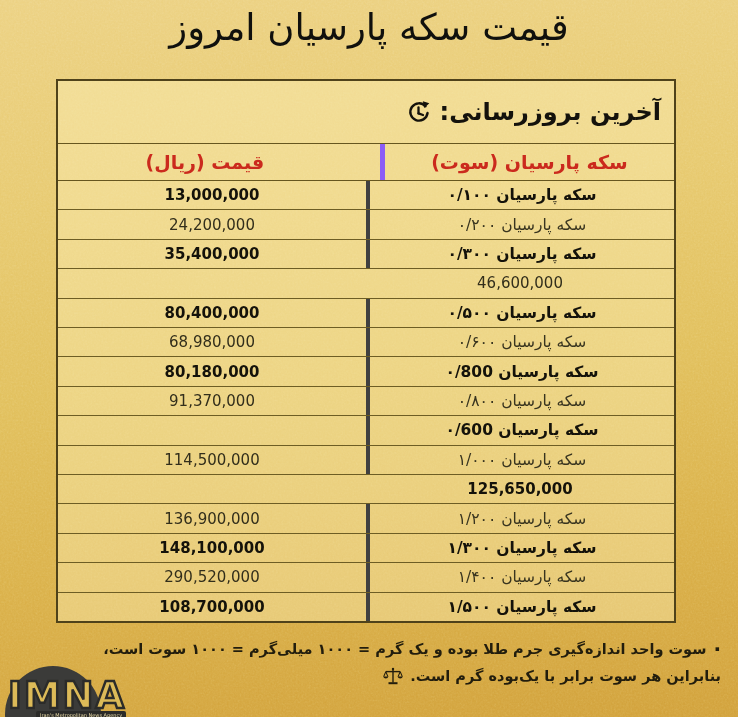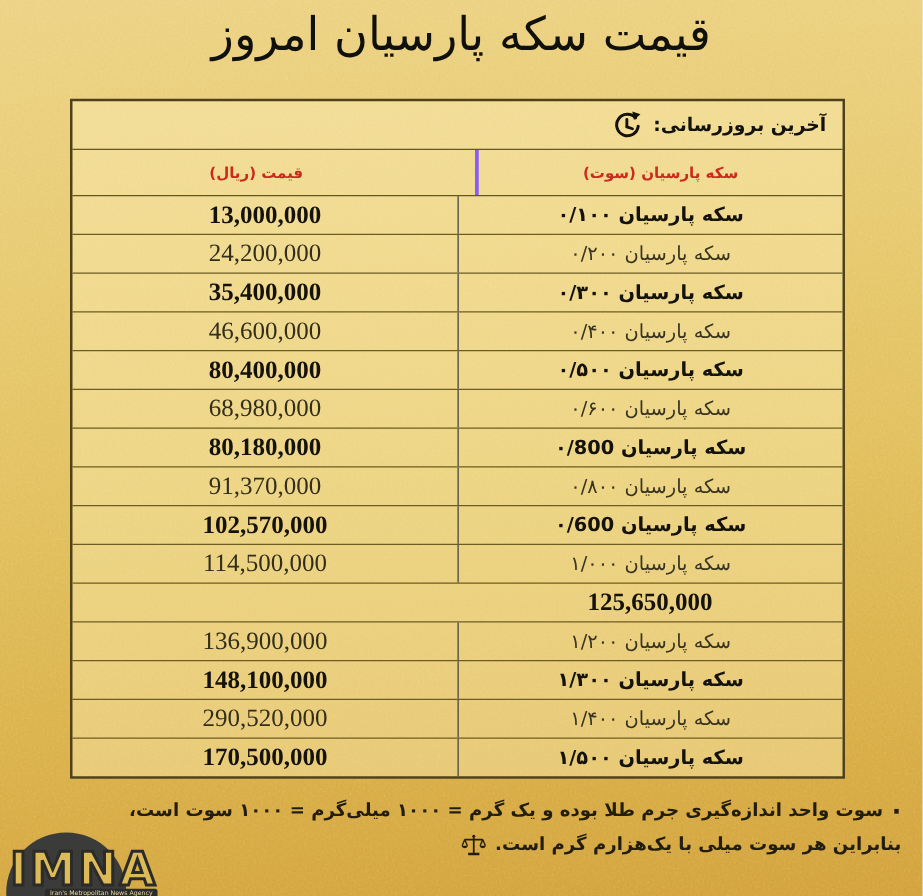--- a/index.html
+++ b/index.html
@@ -13,34 +13,34 @@
     position:absolute;top:6px;left:0;width:100%;text-align:center;
     font-size:37px;font-weight:normal;color:#10100d;direction:rtl;letter-spacing:-.5px;
   }
   .price-table{
     position:absolute;left:56px;top:79px;width:620px;height:544px;
     border:2px solid #4f421a;background:rgba(253,241,186,.42);
     display:flex;flex-direction:column;direction:rtl;box-sizing:border-box;
   }
   .update-row{
     flex:0 0 38px;border-bottom:1px solid #66561f;display:flex;align-items:center;
-    padding:0 13px;gap:9px;font-weight:bold;font-size:15px;color:#14120c;
+    padding:12px 13px;gap:9px;font-weight:bold;font-size:24px;color:#14120c;
   }
   .update-row svg{flex:0 0 auto;}
   .header-row{flex:0 0 36px;border-bottom:1px solid #66561f;display:flex;}
   .header-cell{
     width:50%;display:flex;align-items:center;justify-content:center;box-sizing:border-box;
-    color:#cb2a1d;font-weight:bold;font-size:12px;
+    color:#cb2a1d;font-weight:bold;font-size:19px;
   }
-  .header-cell.coin{border-left:3px solid #8b5cf6;margin-left:28px;}
+  .header-cell.coin{border-left:5px solid #8b5cf6;margin-left:28px;}
   .row{flex:1;display:flex;border-bottom:1px solid #6d5d24;}
   .row:last-child{border-bottom:none;}
   .cell{width:50%;display:flex;align-items:center;justify-content:center;box-sizing:border-box;}
-  .cell-coin{border-left:1px solid #404040;font-size:15.5px;color:#38341f;}
-  .cell-price{font-size:20px;color:#322e1b;direction:ltr;font-family:Liberation Serif, serif;}
+  .cell-coin{border-left:4px solid #404040;font-size:15.5px;color:#38341f;}
+  .cell-price{font-size:15px;color:#322e1b;direction:ltr;}
   .row.bold .cell-coin,.row.bold .cell-price{font-weight:bold;color:#14120a;}
   .footnote{
     position:absolute;top:636px;right:17px;direction:rtl;text-align:right;
     font-weight:bold;font-size:14.5px;color:#221d0d;line-height:1.85;
   }
   .fn-line{display:flex;align-items:center;gap:7px;}
   .fn-bullet{font-size:20px;line-height:1;}
   .fn-line2{padding-left:2px;}
   .imna{position:absolute;left:0;top:662px;width:140px;height:55px;}
   .imna-circle{position:absolute;left:5px;top:4px;width:96px;height:96px;border-radius:50%;background:#3b3b39;}
@@ -93,21 +93,20 @@
       <div class="cell cell-coin">سکه پارسیان ۰/۲۰۰</div>
       <div class="cell cell-price">24,200,000</div>
     </div>
   
     <div class="row bold">
       <div class="cell cell-coin">سکه پارسیان ۰/۳۰۰</div>
       <div class="cell cell-price">35,400,000</div>
     </div>
   
     <div class="row">
-      <div class="cell cell-coin">سکه پارسیان ۰/۴۰۰</div>
       <div class="cell cell-price">46,600,000</div>
     </div>
   
     <div class="row bold">
       <div class="cell cell-coin">سکه پارسیان ۰/۵۰۰</div>
       <div class="cell cell-price">80,400,000</div>
     </div>
   
     <div class="row">
       <div class="cell cell-coin">سکه پارسیان ۰/۶۰۰</div>
@@ -119,21 +118,20 @@
       <div class="cell cell-price">80,180,000</div>
     </div>
   
     <div class="row">
       <div class="cell cell-coin">سکه پارسیان ۰/۸۰۰</div>
       <div class="cell cell-price">91,370,000</div>
     </div>
   
     <div class="row bold">
       <div class="cell cell-coin">سکه پارسیان ۰/600</div>
-      <div class="cell cell-price">102,570,000</div>
     </div>
   
     <div class="row">
       <div class="cell cell-coin">سکه پارسیان ۱/۰۰۰</div>
       <div class="cell cell-price">114,500,000</div>
     </div>
   
     <div class="row bold">
       <div class="cell cell-price">125,650,000</div>
     </div>
@@ -148,33 +146,33 @@
       <div class="cell cell-price">148,100,000</div>
     </div>
   
     <div class="row">
       <div class="cell cell-coin">سکه پارسیان ۱/۴۰۰</div>
       <div class="cell cell-price">290,520,000</div>
     </div>
   
     <div class="row bold">
       <div class="cell cell-coin">سکه پارسیان ۱/۵۰۰</div>
-      <div class="cell cell-price">170,500,000</div>
+      <div class="cell cell-price">108,700,000</div>
     </div>
   </div>
 
 </div>
 
 <div class="footnote">
   <div class="fn-line">
     <span class="fn-bullet">·</span>
     <span>سوت واحد اندازه‌گیری جرم طلا بوده و یک گرم = ۱۰۰۰ میلی‌گرم = ۱۰۰۰ سوت است،</span>
   </div>
   <div class="fn-line fn-line2">
-    <span>بنابراین هر سوت میلی با یک‌هزارم گرم است.</span>
+    <span>بنابراین هر سوت برابر با یک‌بوده گرم است.</span>
     <svg width="20" height="19" viewBox="0 0 20 19" fill="none" aria-hidden="true">
       <circle cx="10" cy="2" r="1.2" fill="#221d0d"></circle>
       <line x1="10" y1="3" x2="10" y2="15.5" stroke="#221d0d" stroke-width="1.4"></line>
       <line x1="5.5" y1="16.2" x2="14.5" y2="16.2" stroke="#221d0d" stroke-width="2"></line>
       <line x1="2.8" y1="4.6" x2="17.2" y2="4.6" stroke="#221d0d" stroke-width="1.4"></line>
       <path d="M2.8 4.6 L0.7 9.6 M2.8 4.6 L4.9 9.6" stroke="#221d0d" stroke-width="1.1"></path>
       <path d="M0.2 9.6 A 2.7 2.7 0 0 0 5.4 9.6 Z" fill="#221d0d"></path>
       <path d="M17.2 4.6 L15.1 9.6 M17.2 4.6 L19.3 9.6" stroke="#221d0d" stroke-width="1.1"></path>
       <path d="M14.6 9.6 A 2.7 2.7 0 0 0 19.8 9.6 Z" fill="#221d0d"></path>
     </svg>

